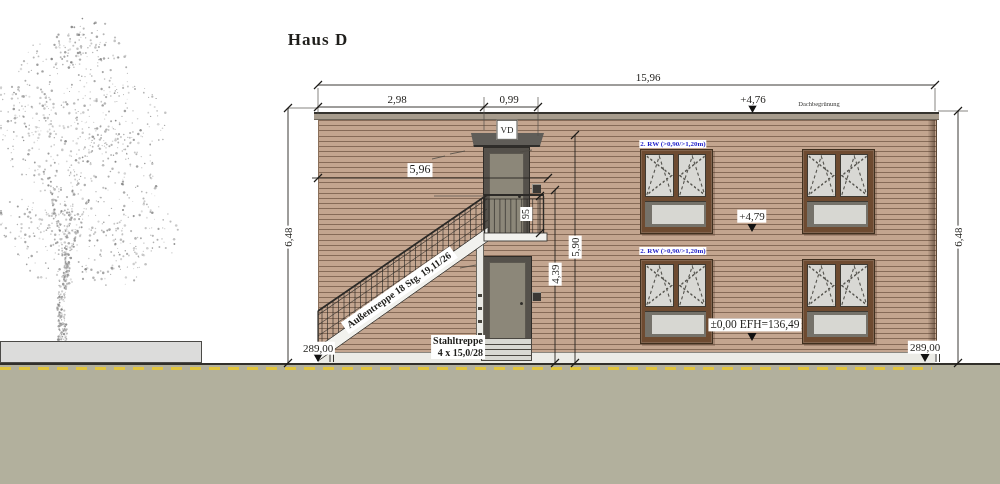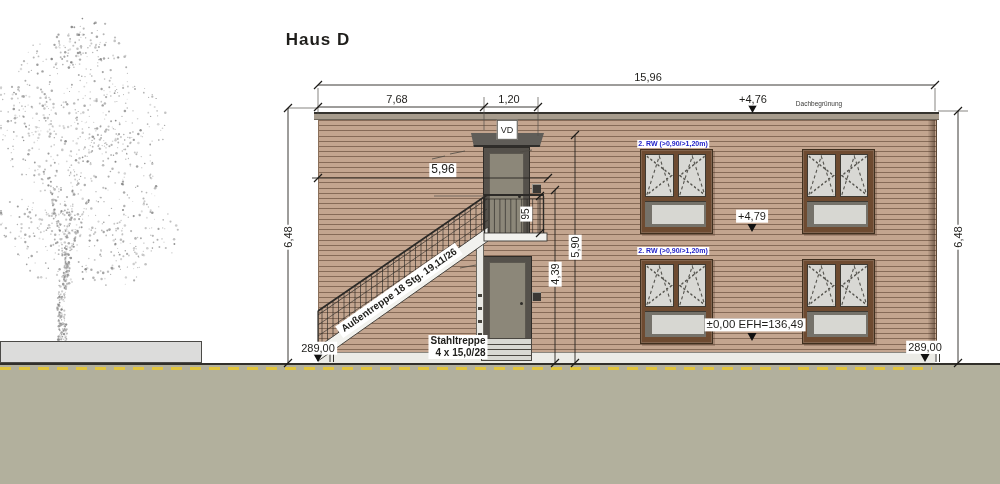--- a/index.html
+++ b/index.html
@@ -1,17 +1,17 @@
 <!DOCTYPE html>
 <html><head>
 <meta charset="utf-8">
 <style>
   html,body{margin:0;padding:0;background:#fff;}
   #canvas{position:relative;width:1000px;height:484px;background:#ffffff;overflow:hidden;
-          font-family:Liberation Sans, sans-serif;color:#1f1e1b;}
+          font-family:Liberation Serif, serif;color:#1f1e1b;}
   svg.layer{position:absolute;left:0;top:0;pointer-events:none;}
 
   
   #ground{position:absolute;left:0;top:363px;width:1000px;height:121px;background:#b2b09d;border-top:2.5px solid #312f2a;}
   #yellow-line{position:absolute;left:0;top:367px;width:932px;height:3px;
     background:repeating-linear-gradient(90deg,#e2c53e 0 11px,rgba(0,0,0,0) 11px 19px);}
   #retaining-wall{position:absolute;left:0;top:341px;width:202px;height:22px;background:#dcdcdb;border:1.5px solid #4b4a47;box-sizing:border-box;}
 
   
   #facade{position:absolute;left:318px;top:120px;width:617px;height:232px;background-color:#c3a58f;
@@ -1548,23 +1548,23 @@
       <path d="M330 354V362M333.5 354V362M936 354V362M939.5 354V362"></path>
     </g>
     <g stroke="#4e4a43" stroke-width="0.8" fill="none">
       <path d="M432 159l13 -3M450 154l15 -3M460 268l16 -3M520 152l12 -2"></path>
     </g>
   </svg>
 
   <div class="lbl title">Haus D</div>
 
   <div class="lbl" style="left:648px;top:77px">15,96</div>
-  <div class="lbl" style="left:397px;top:99px">7,68</div>
-  <div class="lbl" style="left:509px;top:99px">1,20</div>
-  <div class="lbl big0" style="left:443px;top:170px">5,96</div>
+  <div class="lbl" style="left:397px;top:99px">2,98</div>
+  <div class="lbl" style="left:509px;top:99px">0,99</div>
+  <div class="lbl big0" style="left:420px;top:170px">5,96</div>
 
   <div class="lbl rot" style="left:288px;top:237px">6,48</div>
   <div class="lbl rot" style="left:958px;top:237px">6,48</div>
   <div class="lbl rot" style="left:526px;top:214px;font-size:10px">95</div>
   <div class="lbl rot" style="left:555px;top:274px">4,39</div>
   <div class="lbl rot" style="left:575px;top:247px">5,90</div>
 
   <div class="lbl" style="left:753px;top:99px">+4,76</div>
   <div class="lbl" style="left:752px;top:216px">+4,79</div>
   <div class="lbl" style="left:755px;top:325px;font-size:11.5px">±0,00 EFH=136,49</div>

